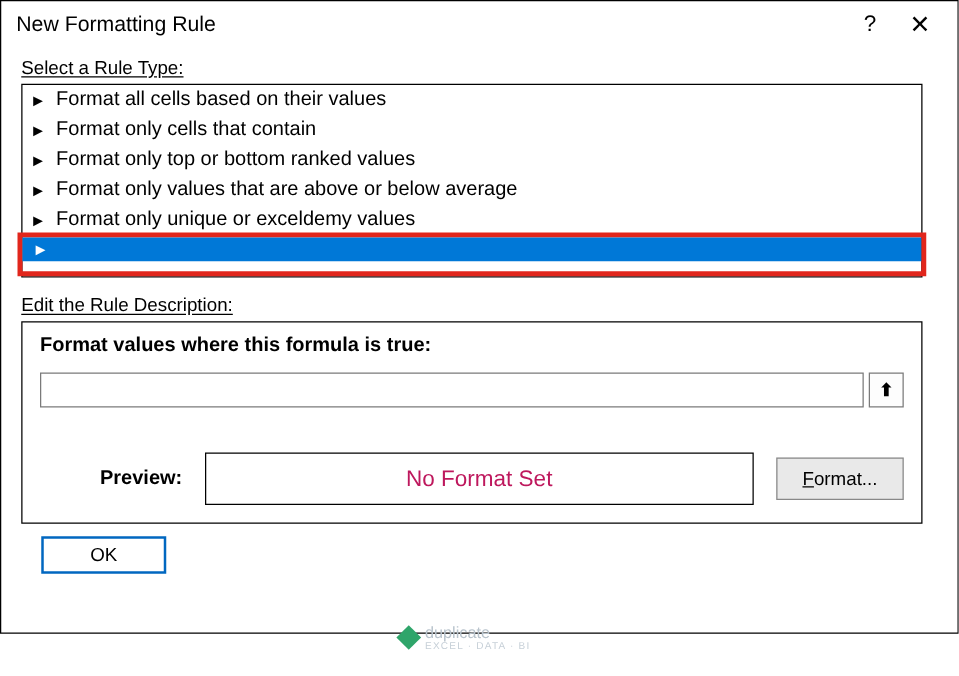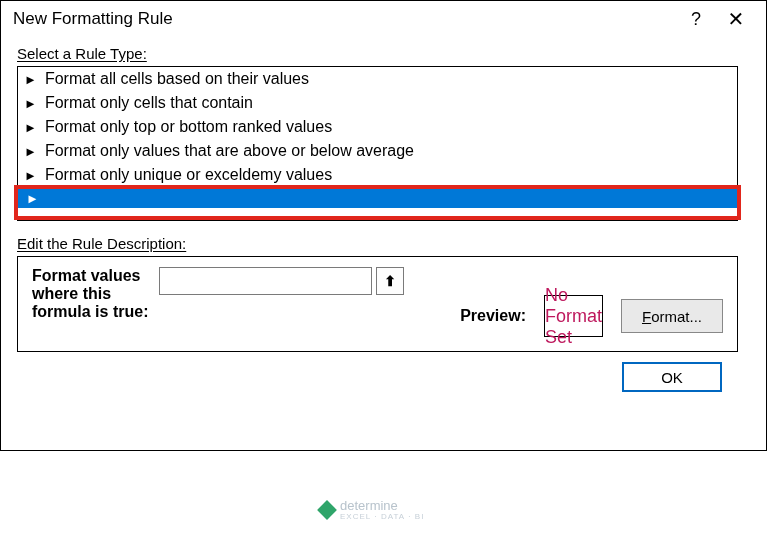--- a/index.html
+++ b/index.html
@@ -8,21 +8,21 @@
     font-family: "Segoe UI", Tahoma, sans-serif;
     font-size: 15px;
     background: #fff;
     width: 767px;
     height: 541px;
     overflow: hidden;
     color: #000;
   }
   .dialog {
     width: 767px;
-    height: 451px;
+    height: 507px;
     border: 1px solid #000;
     background: #fff;
     display: flex;
     flex-direction: column;
   }
   .titlebar {
     display: flex;
     align-items: center;
     padding: 6px 10px 6px 12px;
     font-size: 17px;
@@ -73,21 +73,21 @@
   .highlight-box {
     border: 4px solid #e1261c;
     margin: -2px -4px 0 -4px;
     padding-bottom: 8px;
   }
   .highlight-box .rule-item { padding-left: 8px; }
   .edit-panel {
     border: 1px solid #000;
     padding: 10px 14px 14px 14px;
     display: flex;
-    flex-direction: row;
+    flex-direction: column;
     gap: 8px;
   }
   .edit-panel .panel-label {
     font-weight: 700;
     font-size: 16px;
     margin-bottom: 4px;
   }
   .formula-row {
     display: flex;
     align-items: stretch;
@@ -134,21 +134,21 @@
     height: 34px;
     border: 1px solid #888;
     background: #e9e9e9;
     font-size: 15px;
     cursor: pointer;
     text-align: center;
   }
   .fmt-btn .u { text-decoration: underline; }
   .footer {
     display: flex;
-    justify-content: flex-end;
+    justify-content: flex-start;
     align-items: center;
     gap: 16px;
     padding: 10px 16px 4px 16px;
   }
   .ok-btn, .cancel-btn {
     width: 100px;
     height: 30px;
     font-size: 15px;
     cursor: pointer;
     display: flex;
@@ -246,16 +246,16 @@
     <div class="footer">
       <div class="ok-btn">OK</div>
     </div>
 
   </div>
 </div>
 
 <div class="watermark">
   <div class="logo"></div>
   <div>
-    <span>determine</span>
+    <span>duplicate</span>
     <span class="sub">EXCEL · DATA · BI</span>
   </div>
 </div>
 
 </body></html>

